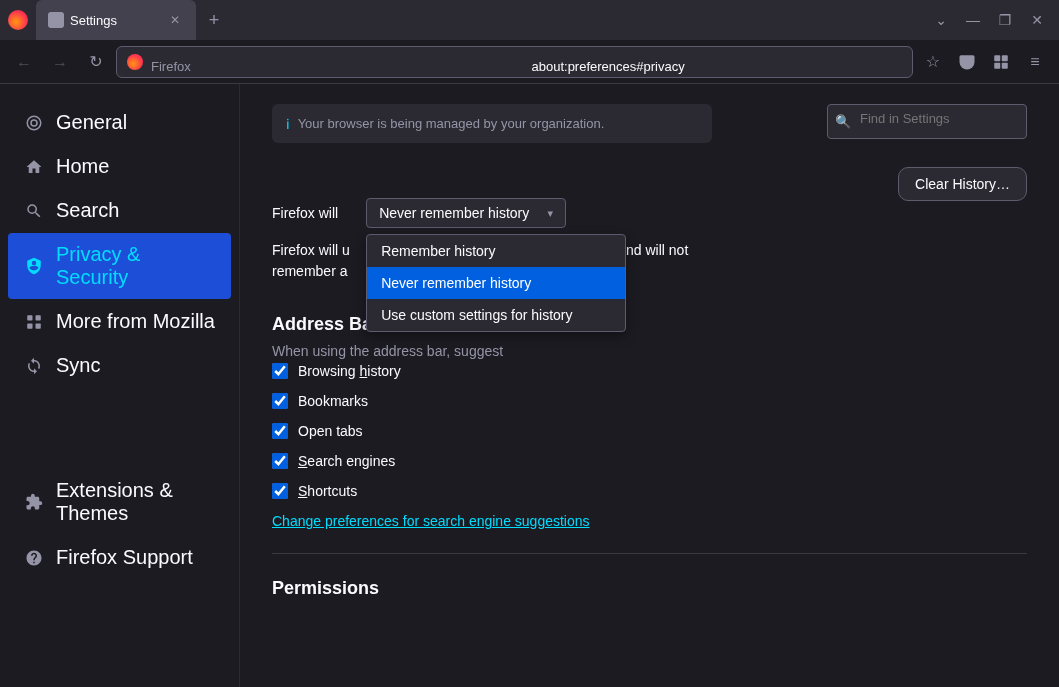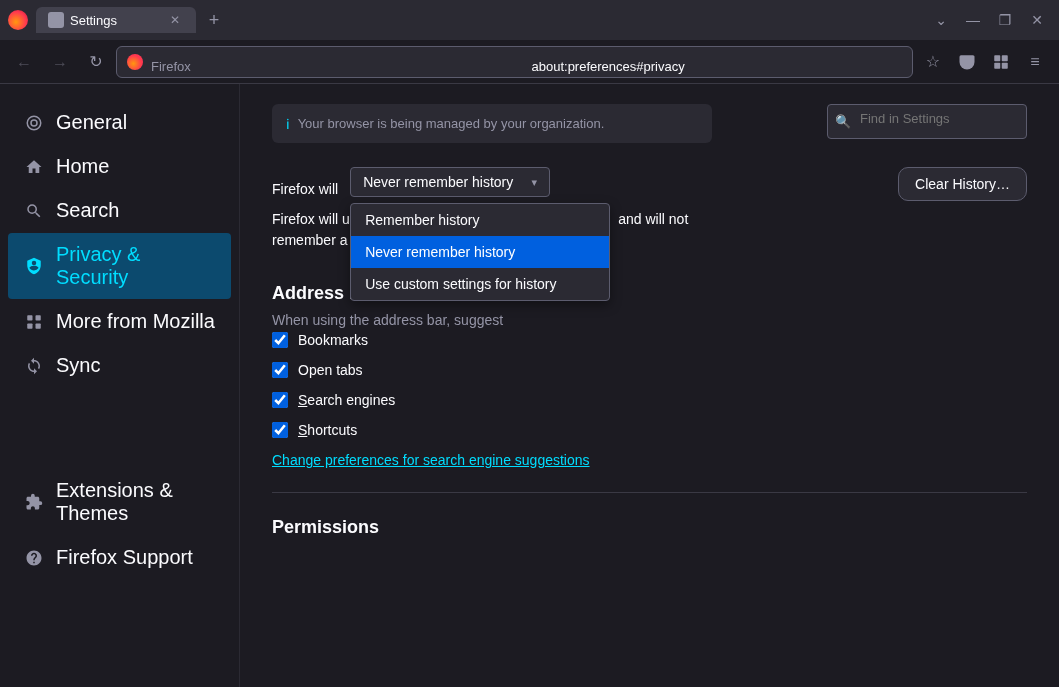--- a/index.html
+++ b/index.html
@@ -2,21 +2,21 @@
 <html><head>
   <meta charset="utf-8">
   <style>
     * { box-sizing: border-box; margin: 0; padding: 0; }
     body { font-family: -apple-system, BlinkMacSystemFont, 'Segoe UI', sans-serif; font-size: 14px; background: #1c1b22; color: #fbfbfe; overflow: hidden; width: 1059px; height: 687px; }
 
     
     .titlebar { display: flex; align-items: center; background: #2b2a33; height: 40px; padding: 0 8px; gap: 8px; }
     .firefox-logo { width: 20px; height: 20px; background: radial-gradient(circle at 40% 60%, #ff980e, #ff3750 60%, #be1c2d); border-radius: 50%; flex-shrink: 0; }
     .tab-bar { display: flex; align-items: center; gap: 4px; flex: 1; }
-    .tab { display: flex; align-items: center; gap: 6px; background: #42414d; border-radius: 6px 6px 0 0; padding: 6px 12px; height: 26px; min-width: 160px; }
+    .tab { display: flex; align-items: center; gap: 6px; background: #42414d; border-radius: 6px 6px 0 0; padding: 6px 12px; height: 40px; min-width: 160px; }
     .tab-icon { width: 16px; height: 16px; background: #9494a6; border-radius: 3px; flex-shrink: 0; font-size: 10px; display: flex; align-items: center; justify-content: center; }
     .tab-title { font-size: 13px; color: #fbfbfe; flex: 1; }
     .tab-close { width: 18px; height: 18px; display: flex; align-items: center; justify-content: center; border-radius: 50%; cursor: pointer; font-size: 12px; color: #9494a6; }
     .new-tab-btn { width: 28px; height: 28px; display: flex; align-items: center; justify-content: center; color: #9494a6; font-size: 18px; border-radius: 4px; cursor: pointer; }
     .titlebar-controls { display: flex; gap: 4px; margin-left: auto; }
     .titlebar-btn { width: 28px; height: 28px; display: flex; align-items: center; justify-content: center; color: #9494a6; font-size: 14px; border-radius: 4px; cursor: pointer; }
 
     
     .navbar { display: flex; align-items: center; background: #1c1b22; height: 44px; padding: 0 8px; gap: 4px; border-bottom: 1px solid #3a3944; }
     .nav-btn { width: 32px; height: 32px; display: flex; align-items: center; justify-content: center; border-radius: 50%; cursor: pointer; color: #9494a6; font-size: 16px; }
@@ -26,41 +26,41 @@
     .address-text { font-size: 13px; color: #9494a6; flex: 1; margin-top: 10px; }
     .address-url { color: #fbfbfe; }
     .nav-right { display: flex; gap: 2px; align-items: center; }
 
     
     .main-layout { display: flex; height: calc(687px - 84px); }
 
     
     .sidebar { width: 240px; background: #1c1b22; padding: 16px 0; flex-shrink: 0; border-right: 1px solid #2b2a33; }
     .sidebar-item { display: flex; align-items: center; gap: 12px; padding: 10px 16px; cursor: pointer; border-radius: 4px; margin: 1px 8px; color: #fbfbfe; }
-    .sidebar-item.active { background: #0c4a6e; color: #00ddff; }
+    .sidebar-item.active { background: #1d4ed8; color: #00ddff; }
     .sidebar-item .icon { width: 20px; height: 20px; display: flex; align-items: center; justify-content: center; flex-shrink: 0; }
     .sidebar-item .label { font-size: 20px; }
 
     
     .content { flex: 1; background: #1c1b22; overflow-y: auto; padding: 20px 32px; position: relative; }
 
     
     .info-banner { display: flex; align-items: center; gap: 8px; background: #2b2a33; border-radius: 6px; padding: 10px 14px; margin-bottom: 24px; font-size: 13px; color: #9494a6; max-width: 440px; }
     .info-icon { color: #00ddff; font-size: 14px; }
     .info-text { color: #9494a6; }
 
     
     .find-settings { position: absolute; top: 20px; right: 32px; }
     .find-input { background: #2b2a33; border: 1px solid #5c5c6e; border-radius: 4px; padding: 6px 32px 12px 32px; color: #fbfbfe; font-size: 13px; width: 200px; outline: none; }
     .find-wrapper { position: relative; display: flex; align-items: center; }
     .find-search-icon { position: absolute; left: 8px; color: #9494a6; font-size: 13px; }
 
     
     .history-section { margin-bottom: 20px; }
-    .firefox-will-row { display: flex; align-items: flex-end; gap: 12px; margin-bottom: 12px; position: relative; }
+    .firefox-will-row { display: flex; align-items: center; gap: 28px; margin-bottom: 12px; position: relative; margin-top: 31px; }
     .firefox-will-label { font-size: 14px; color: #fbfbfe; white-space: nowrap; }
     .dropdown-wrapper { position: relative; }
     .dropdown-btn { display: flex; align-items: center; gap: 8px; background: #2b2a33; border: 1px solid #5c5c6e; border-radius: 4px; padding: 6px 12px; cursor: pointer; min-width: 200px; font-size: 14px; color: #fbfbfe; }
     .dropdown-arrow { margin-left: auto; color: #9494a6; font-size: 11px; }
 
     
     .dropdown-menu { position: absolute; top: 36px; left: 0; background: #2b2a33; border: 1px solid #5c5c6e; border-radius: 4px; min-width: 260px; z-index: 100; box-shadow: 0 4px 12px rgba(0,0,0,0.4); }
     .dropdown-item { padding: 8px 14px; font-size: 14px; cursor: pointer; color: #fbfbfe; }
     .dropdown-item.selected { background: #0060df; color: white; }
 
@@ -256,20 +256,24 @@
         <button class="clear-history-btn">Clear History…</button>
       </div>
     </div>
 
     <div class="address-bar-section">
       <div class="section-title">Address Bar</div>
       <div class="section-desc">When using the address bar, suggest</div>
 
       <div class="checkbox-row">
         <input type="checkbox" class="checkbox" checked="" style="">
+        <span class="checkbox-label">Browsing <span class="underline">h</span>istory</span>
+      </div>
+      <div class="checkbox-row">
+        <input type="checkbox" class="checkbox" checked="" style="">
         <span class="checkbox-label">Bookmarks</span>
       </div>
       <div class="checkbox-row">
         <input type="checkbox" class="checkbox" checked="" style="">
         <span class="checkbox-label">Open tabs</span>
       </div>
       <div class="checkbox-row">
         <input type="checkbox" class="checkbox" checked="" style="">
         <span class="checkbox-label"><span class="underline">S</span>earch engines</span>
       </div>

